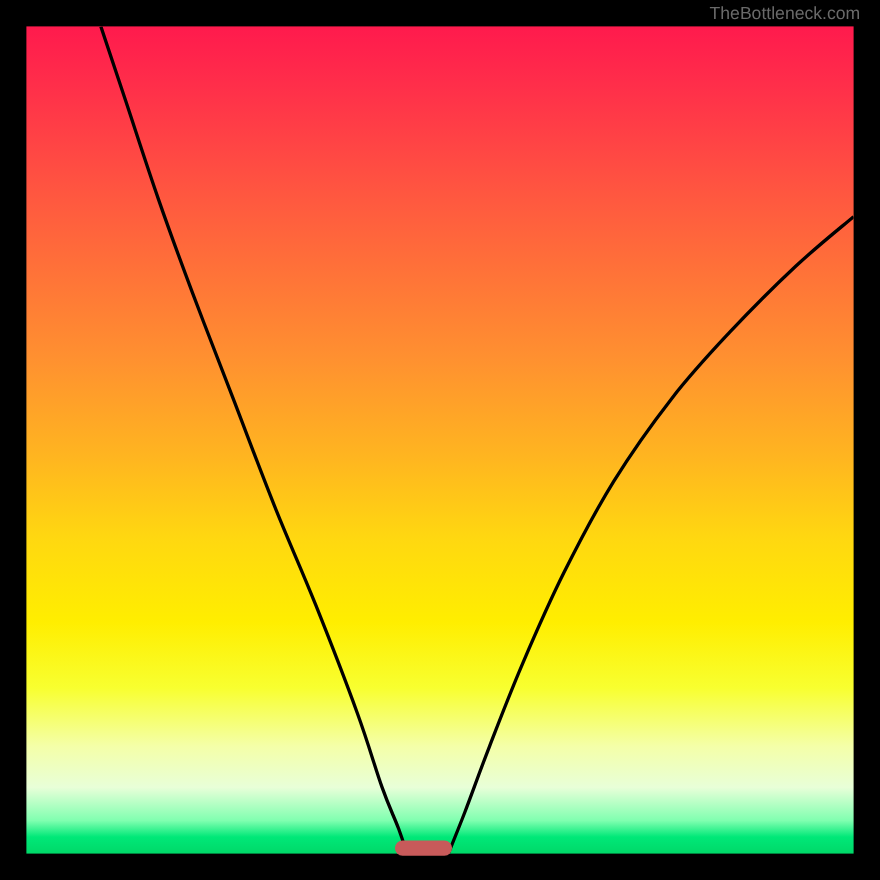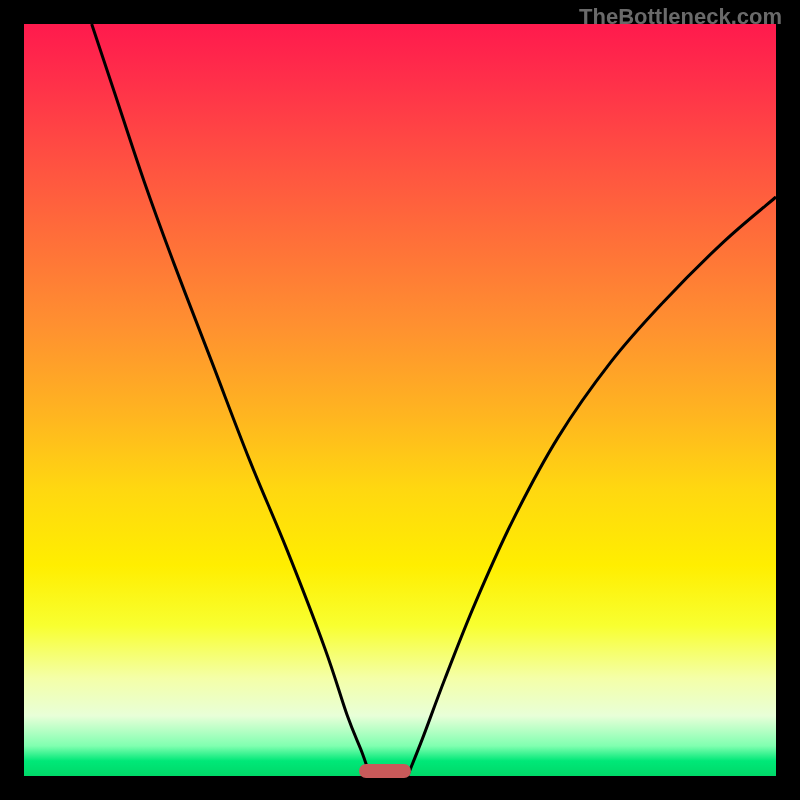--- a/index.html
+++ b/index.html
@@ -9,22 +9,22 @@
       background: #000;
       position: relative;
       overflow: hidden;
       font-family: Arial, sans-serif;
     }
     .watermark {
       position: absolute;
       top: 4px;
       right: 18px;
       color: #6a6a6a;
-      font-size: 22px;
-      font-weight: 700;
+      font-size: 16px;
+      font-weight: 400;
       z-index: 10;
     }
     .chart-area {
       position: absolute;
       left: 24px;
       top: 24px;
       width: 752px;
       height: 752px;
       background: linear-gradient(to bottom,
         #ff1a4d 0%,

